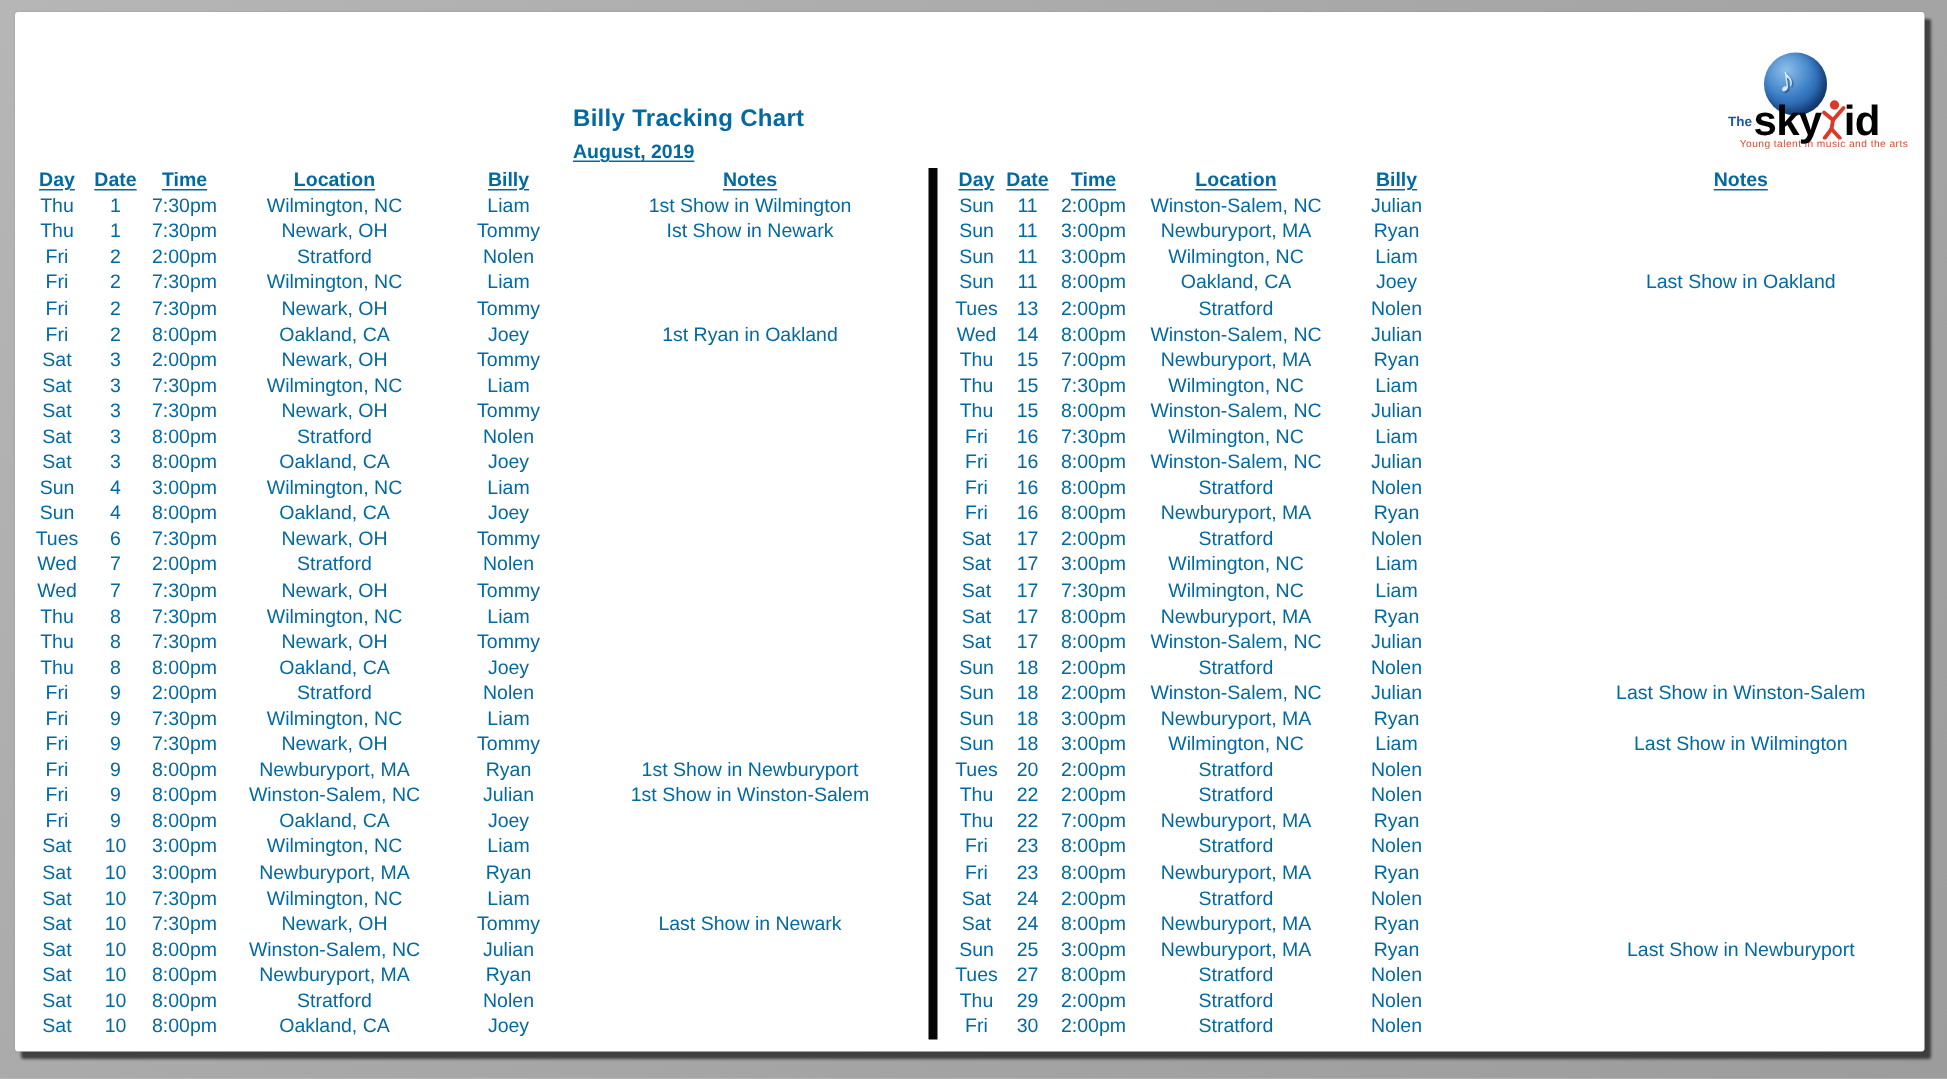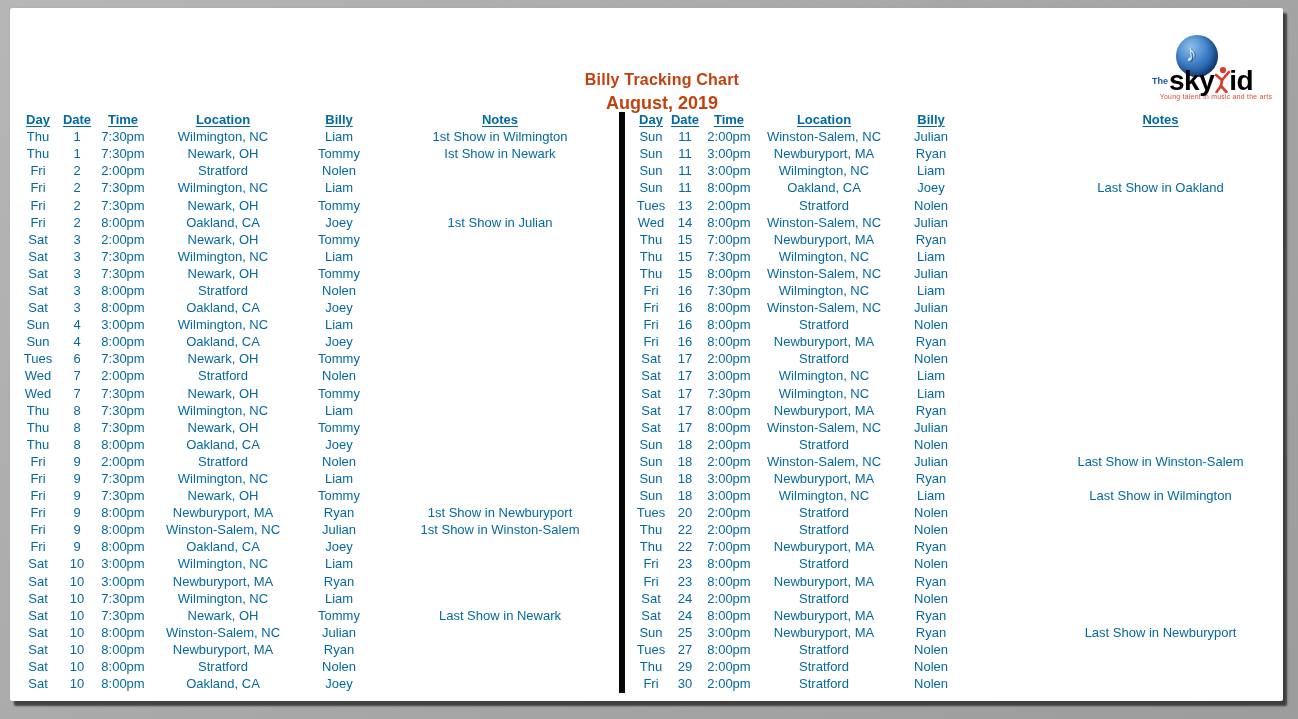--- a/index.html
+++ b/index.html
@@ -16,30 +16,31 @@
   .page{
     position:absolute;
     left:10px;top:8px;
     width:1273px;height:693px;
     background:#ffffff;
     border-radius:2px;
     box-shadow:4px 5px 2px rgba(42,42,42,0.82), 0 0 1px #8a8a8a;
   }
   .title-block{
     position:absolute;
-    top:63px;left:392px;width:520px;
-    text-align:center;
-    color:#c2410c;
+    top:63px;left:372px;width:520px;
+    text-align:left;
+    color:#0369a1;
   }
   .doc-title{
     font-size:16px;font-weight:bold;letter-spacing:0.2px;
   }
   .doc-subtitle{
     margin-top:4px;
-    font-size:18px;font-weight:bold;
+    font-size:13px;font-weight:bold;
+    text-decoration:underline;
     text-underline-offset:2px;
   }
   .divider{
     position:absolute;
     left:609px;top:104px;
     width:6px;height:581px;
     background:#060606;
   }
   table.tbl{
     position:absolute;
@@ -208,21 +209,21 @@
             <td class="col-location">Newark, OH</td>
             <td class="col-billy">Tommy</td>
             <td class="col-notes"></td>
           </tr>
           <tr>
             <td class="col-day">Fri</td>
             <td class="col-date">2</td>
             <td class="col-time">8:00pm</td>
             <td class="col-location">Oakland, CA</td>
             <td class="col-billy">Joey</td>
-            <td class="col-notes">1st Show in Julian</td>
+            <td class="col-notes">1st Ryan in Oakland</td>
           </tr>
           <tr>
             <td class="col-day">Sat</td>
             <td class="col-date">3</td>
             <td class="col-time">2:00pm</td>
             <td class="col-location">Newark, OH</td>
             <td class="col-billy">Tommy</td>
             <td class="col-notes"></td>
           </tr>
           <tr>

